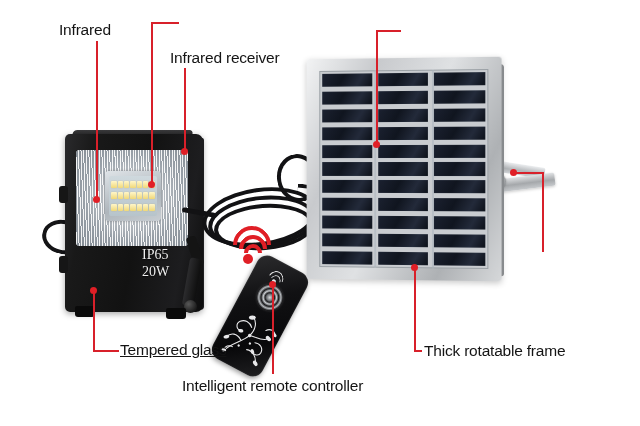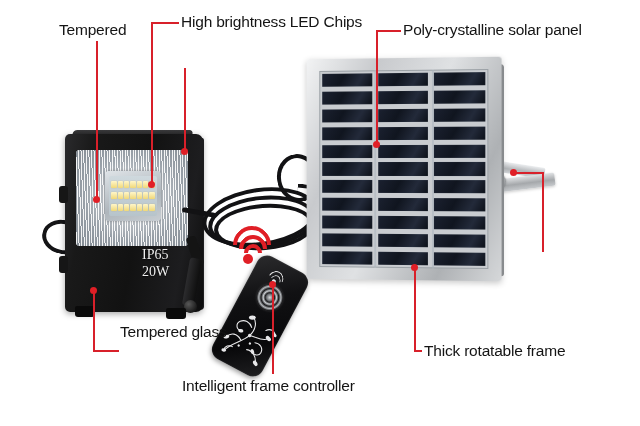--- a/index.html
+++ b/index.html
@@ -560,48 +560,47 @@
             <i class="cell"></i>
             <i class="cell"></i>
             <i class="cell"></i>
           </div>
       </div>
       <div class="pnl-busbar b1"></div>
       <div class="pnl-busbar b2"></div>
     </div>
   </div>
 
-  <div class="lbl" style="left:59px; top:22px;">Tempered</div>
+  <div class="lbl" style="left:59px; top:22px;">Infrared</div>
   <div class="lead lead-v" style="left:96px; top:41px; height:158px;"></div>
   <div class="dot" style="left:93px; top:196px;"></div>
 
-  <div class="lbl" style="left:181px; top:14px;">High brightness LED Chips</div>
   <div class="lead lead-h" style="left:151px; top:22px; width:28px;"></div>
   <div class="lead lead-v" style="left:151px; top:22px; height:162px;"></div>
   <div class="dot" style="left:148px; top:181px;"></div>
 
+  <div class="lbl" style="left:170px; top:50px;">Infrared receiver</div>
   <div class="lead lead-v" style="left:184px; top:68px; height:83px;"></div>
   <div class="dot" style="left:181px; top:148px;"></div>
 
-  <div class="lbl" style="left:403px; top:22px;">Poly-crystalline solar panel</div>
   <div class="lead lead-h" style="left:376px; top:30px; width:25px;"></div>
   <div class="lead lead-v" style="left:376px; top:30px; height:114px;"></div>
   <div class="dot" style="left:373px; top:141px;"></div>
 
   <div class="lead lead-h" style="left:515px; top:172px; width:28px;"></div>
   <div class="lead lead-v" style="left:542px; top:172px; height:80px;"></div>
   <div class="dot" style="left:510px; top:169px;"></div>
 
   <div class="lbl" style="left:424px; top:343px;">Thick rotatable frame</div>
   <div class="lead lead-v" style="left:414px; top:267px; height:84px;"></div>
   <div class="lead lead-h" style="left:414px; top:350px; width:8px;"></div>
   <div class="dot" style="left:411px; top:264px;"></div>
 
-  <div class="lbl" style="left:120px; top:324px;">Tempered glass</div>
+  <div class="lbl" style="left:120px; top:342px;text-decoration:underline;">Tempered glass</div>
   <div class="lead lead-v" style="left:93px; top:290px; height:60px;"></div>
   <div class="lead lead-h" style="left:93px; top:350px; width:26px;"></div>
   <div class="dot" style="left:90px; top:287px;"></div>
 
-  <div class="lbl" style="left:182px; top:378px;">Intelligent frame controller</div>
+  <div class="lbl" style="left:182px; top:378px;">Intelligent remote controller</div>
   <div class="lead lead-v" style="left:272px; top:284px; height:90px;"></div>
   <div class="dot" style="left:269px; top:281px;"></div>
 
 </div>
 
 </body></html>

